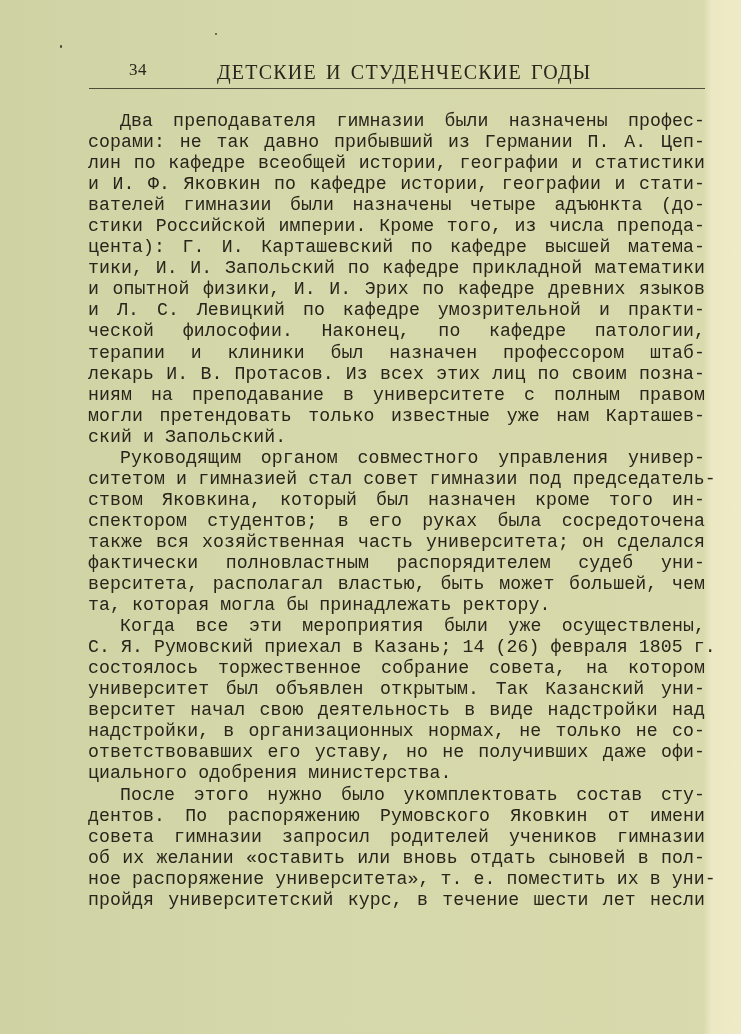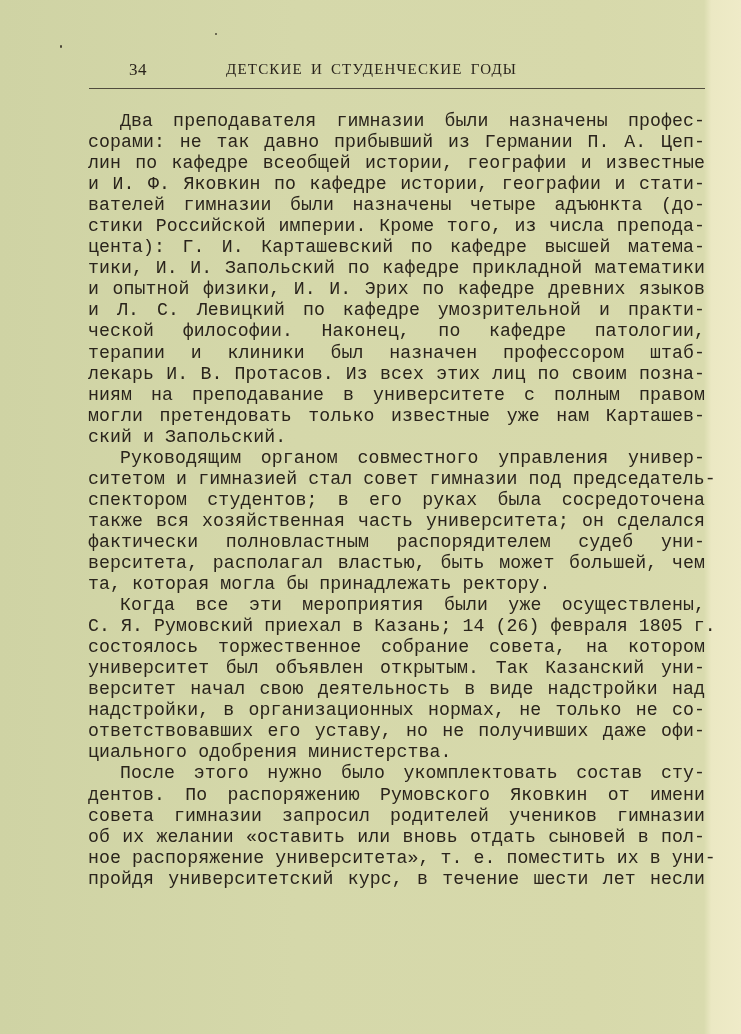--- a/index.html
+++ b/index.html
@@ -32,23 +32,23 @@
     .page-number {
       position: absolute;
       left: 2px;
       top: 0;
       font-size: 17px;
       letter-spacing: 0.5px;
       margin-left: 40px;
     }
     .header-title {
       position: absolute;
-      left: 139px;
+      left: 130px;
       top: 1px;
-      font-size: 15px;
+      font-size: 20px;
       letter-spacing: 1.2px;
       text-transform: uppercase;
       word-spacing: 3px;
       text-align: center;
     }
     .header-rule {
       position: absolute;
       left: 89px;
       top: 88px;
       width: 616px;
@@ -97,36 +97,37 @@
 
   <div class="running-head">
     <span class="page-number">34</span>
     <span class="header-title">ДЕТСКИЕ И СТУДЕНЧЕСКИЕ ГОДЫ</span>
   </div>
   <div class="header-rule"></div>
 
   <div class="body-text" id="body-text">
     <span class="line indent">Два преподавателя гимназии были назначены профес-</span>
     <span class="line">сорами: не так давно прибывший из Германии П. А. Цеп-</span>
-    <span class="line">лин по кафедре всеобщей истории, географии и известные</span>
+    <span class="line">лин по кафедре всеобщей истории, географии и статистики</span>
     <span class="line">и И. Ф. Яковкин по кафедре истории, географии и стати-</span>
     <span class="line">вателей гимназии были назначены четыре адъюнкта (до-</span>
     <span class="line">стики Российской империи. Кроме того, из числа препода-</span>
     <span class="line">цента): Г. И. Карташевский по кафедре высшей матема-</span>
     <span class="line">тики, И. И. Запольский по кафедре прикладной математики</span>
     <span class="line">и опытной физики, И. И. Эрих по кафедре древних языков</span>
     <span class="line">и Л. С. Левицкий по кафедре умозрительной и практи-</span>
     <span class="line">ческой философии. Наконец, по кафедре патологии,</span>
     <span class="line">терапии и клиники был назначен профессором штаб-</span>
     <span class="line">лекарь И. В. Протасов. Из всех этих лиц по своим позна-</span>
     <span class="line">ниям на преподавание в университете с полным правом</span>
     <span class="line">могли претендовать только известные уже нам Карташев-</span>
     <span class="line last">ский и Запольский.</span>
     <span class="line indent">Руководящим органом совместного управления универ-</span>
     <span class="line">ситетом и гимназией стал совет гимназии под председатель-</span>
+    <span class="line">ством Яковкина, который был назначен кроме того ин-</span>
     <span class="line">спектором студентов; в его руках была сосредоточена</span>
     <span class="line">также вся хозяйственная часть университета; он сделался</span>
     <span class="line">фактически полновластным распорядителем судеб уни-</span>
     <span class="line">верситета, располагал властью, быть может большей, чем</span>
     <span class="line last">та, которая могла бы принадлежать ректору.</span>
     <span class="line indent">Когда все эти мероприятия были уже осуществлены,</span>
     <span class="line">С. Я. Румовский приехал в Казань; 14 (26) февраля 1805 г.</span>
     <span class="line">состоялось торжественное собрание совета, на котором</span>
     <span class="line">университет был объявлен открытым. Так Казанский уни-</span>
     <span class="line">верситет начал свою деятельность в виде надстройки над</span>

